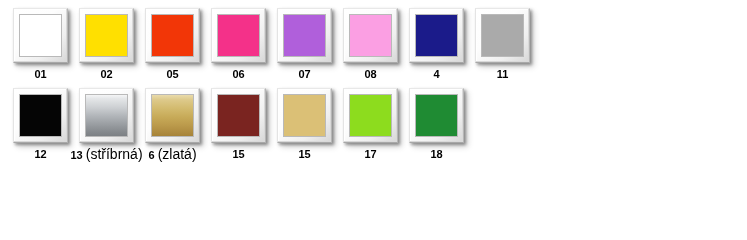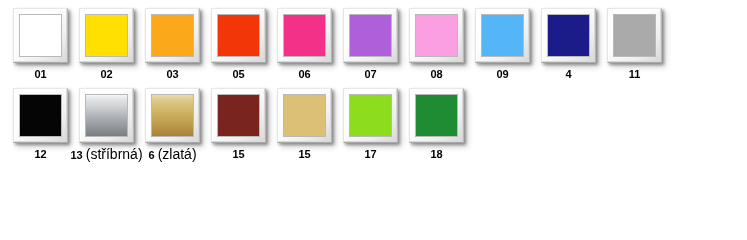--- a/index.html
+++ b/index.html
@@ -94,26 +94,20 @@
         <div class="swatch-label"><span>01</span></div>
       </div>
       <div class="swatch-cell">
         <div class="swatch-frame">
           <div class="swatch-chip" style="background: rgb(255, 224, 0);"></div>
         </div>
         <div class="swatch-label"><span>02</span></div>
       </div>
       <div class="swatch-cell">
         <div class="swatch-frame">
-          <div class="swatch-chip" style="background: rgb(251, 169, 26);"></div>
-        </div>
-        <div class="swatch-label"><span>03</span></div>
-      </div>
-      <div class="swatch-cell">
-        <div class="swatch-frame">
           <div class="swatch-chip" style="background: rgb(242, 54, 7);"></div>
         </div>
         <div class="swatch-label"><span>05</span></div>
       </div>
       <div class="swatch-cell">
         <div class="swatch-frame">
           <div class="swatch-chip" style="background: rgb(244, 49, 137);"></div>
         </div>
         <div class="swatch-label"><span>06</span></div>
       </div>
@@ -121,26 +115,20 @@
         <div class="swatch-frame">
           <div class="swatch-chip" style="background: rgb(176, 95, 219);"></div>
         </div>
         <div class="swatch-label"><span>07</span></div>
       </div>
       <div class="swatch-cell">
         <div class="swatch-frame">
           <div class="swatch-chip" style="background: rgb(251, 159, 227);"></div>
         </div>
         <div class="swatch-label"><span>08</span></div>
-      </div>
-      <div class="swatch-cell">
-        <div class="swatch-frame">
-          <div class="swatch-chip" style="background: rgb(85, 182, 247);"></div>
-        </div>
-        <div class="swatch-label"><span>09</span></div>
       </div>
       <div class="swatch-cell">
         <div class="swatch-frame">
           <div class="swatch-chip" style="background: rgb(27, 27, 138);"></div>
         </div>
         <div class="swatch-label"><span>4</span></div>
       </div>
       <div class="swatch-cell">
         <div class="swatch-frame">
           <div class="swatch-chip" style="background: rgb(170, 170, 170);"></div>

